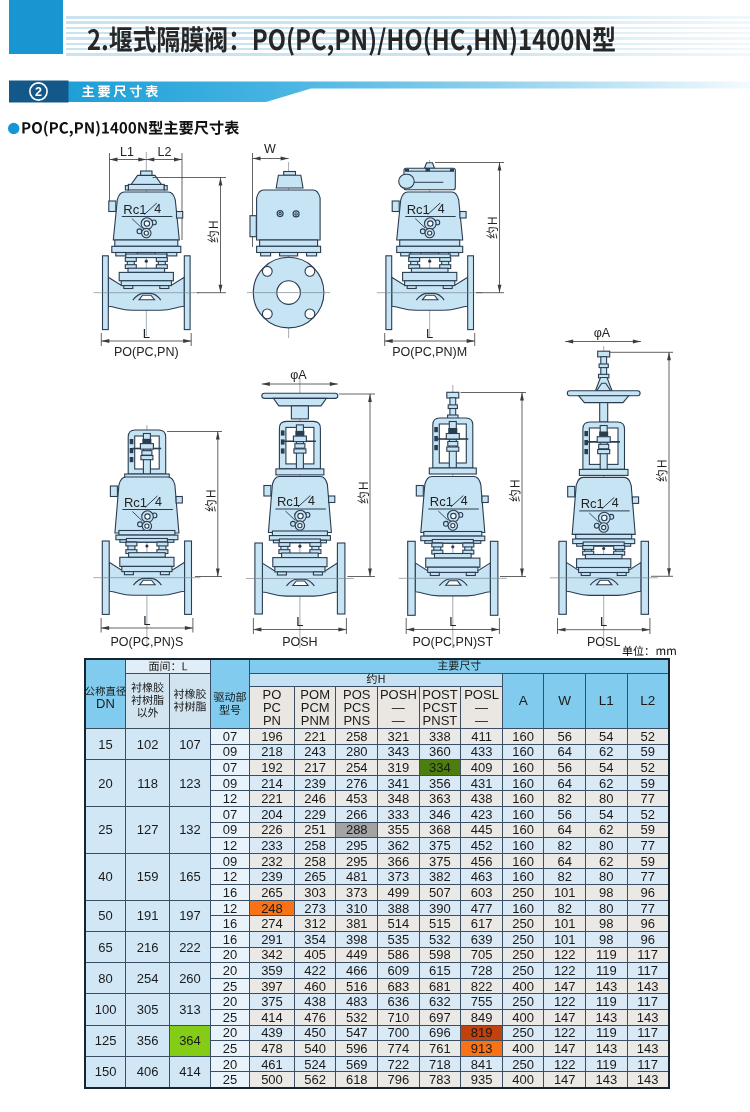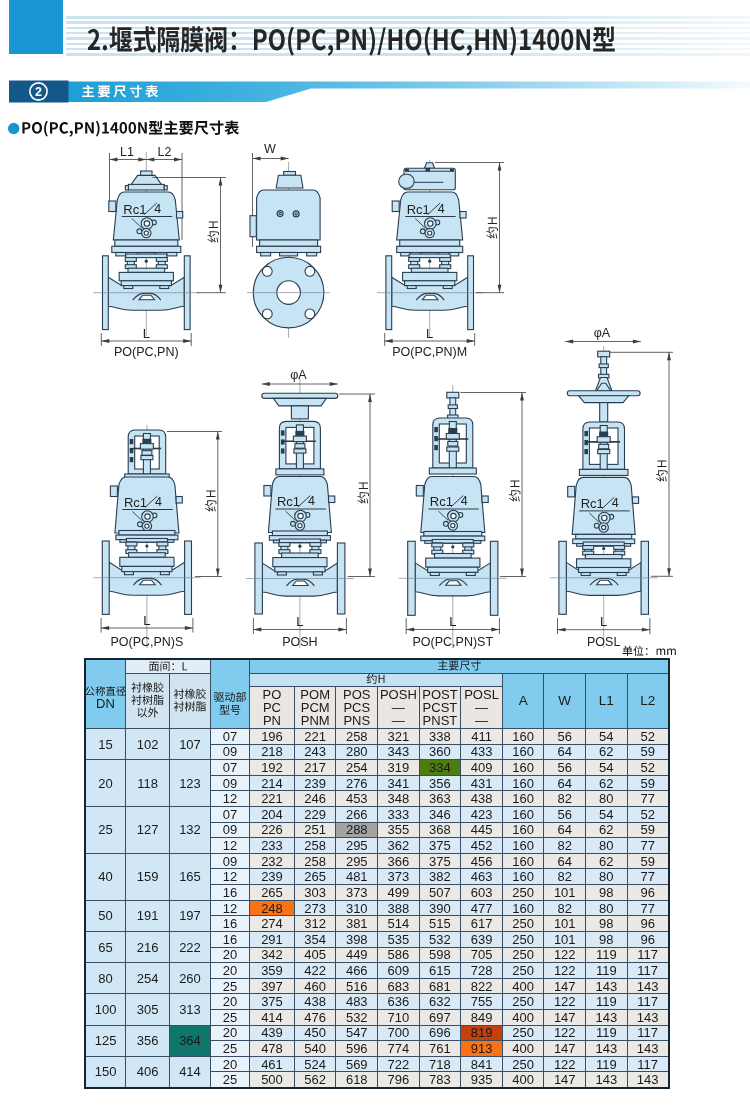--- a/index.html
+++ b/index.html
@@ -1017,21 +1017,21 @@
           <td style="background:#ebe9e6">697</td>
           <td style="background:#ebe9e6">849</td>
           <td style="background:#ebe9e6">400</td>
           <td style="background:#ebe9e6">147</td>
           <td style="background:#ebe9e6">143</td>
           <td style="background:#ebe9e6">143</td>
         </tr>
 <tr style="height:15.62px;">
           <td rowspan="2" style="background:#d2e7f5">125</td>
           <td rowspan="2" style="background:#d2e7f5">356</td>
-          <td rowspan="2" style="background:#0f766e">364</td>
+          <td rowspan="2" style="background:#84cc16">364</td>
           <td style="background:#e9f3fb">20</td>
           <td style="background:#d9e9f6">439</td>
           <td style="background:#d9e9f6">450</td>
           <td style="background:#d9e9f6">547</td>
           <td style="background:#d9e9f6">700</td>
           <td style="background:#d9e9f6">696</td>
           <td style="background:#c2410c">819</td>
           <td style="background:#d9e9f6">250</td>
           <td style="background:#d9e9f6">122</td>
           <td style="background:#d9e9f6">119</td>

